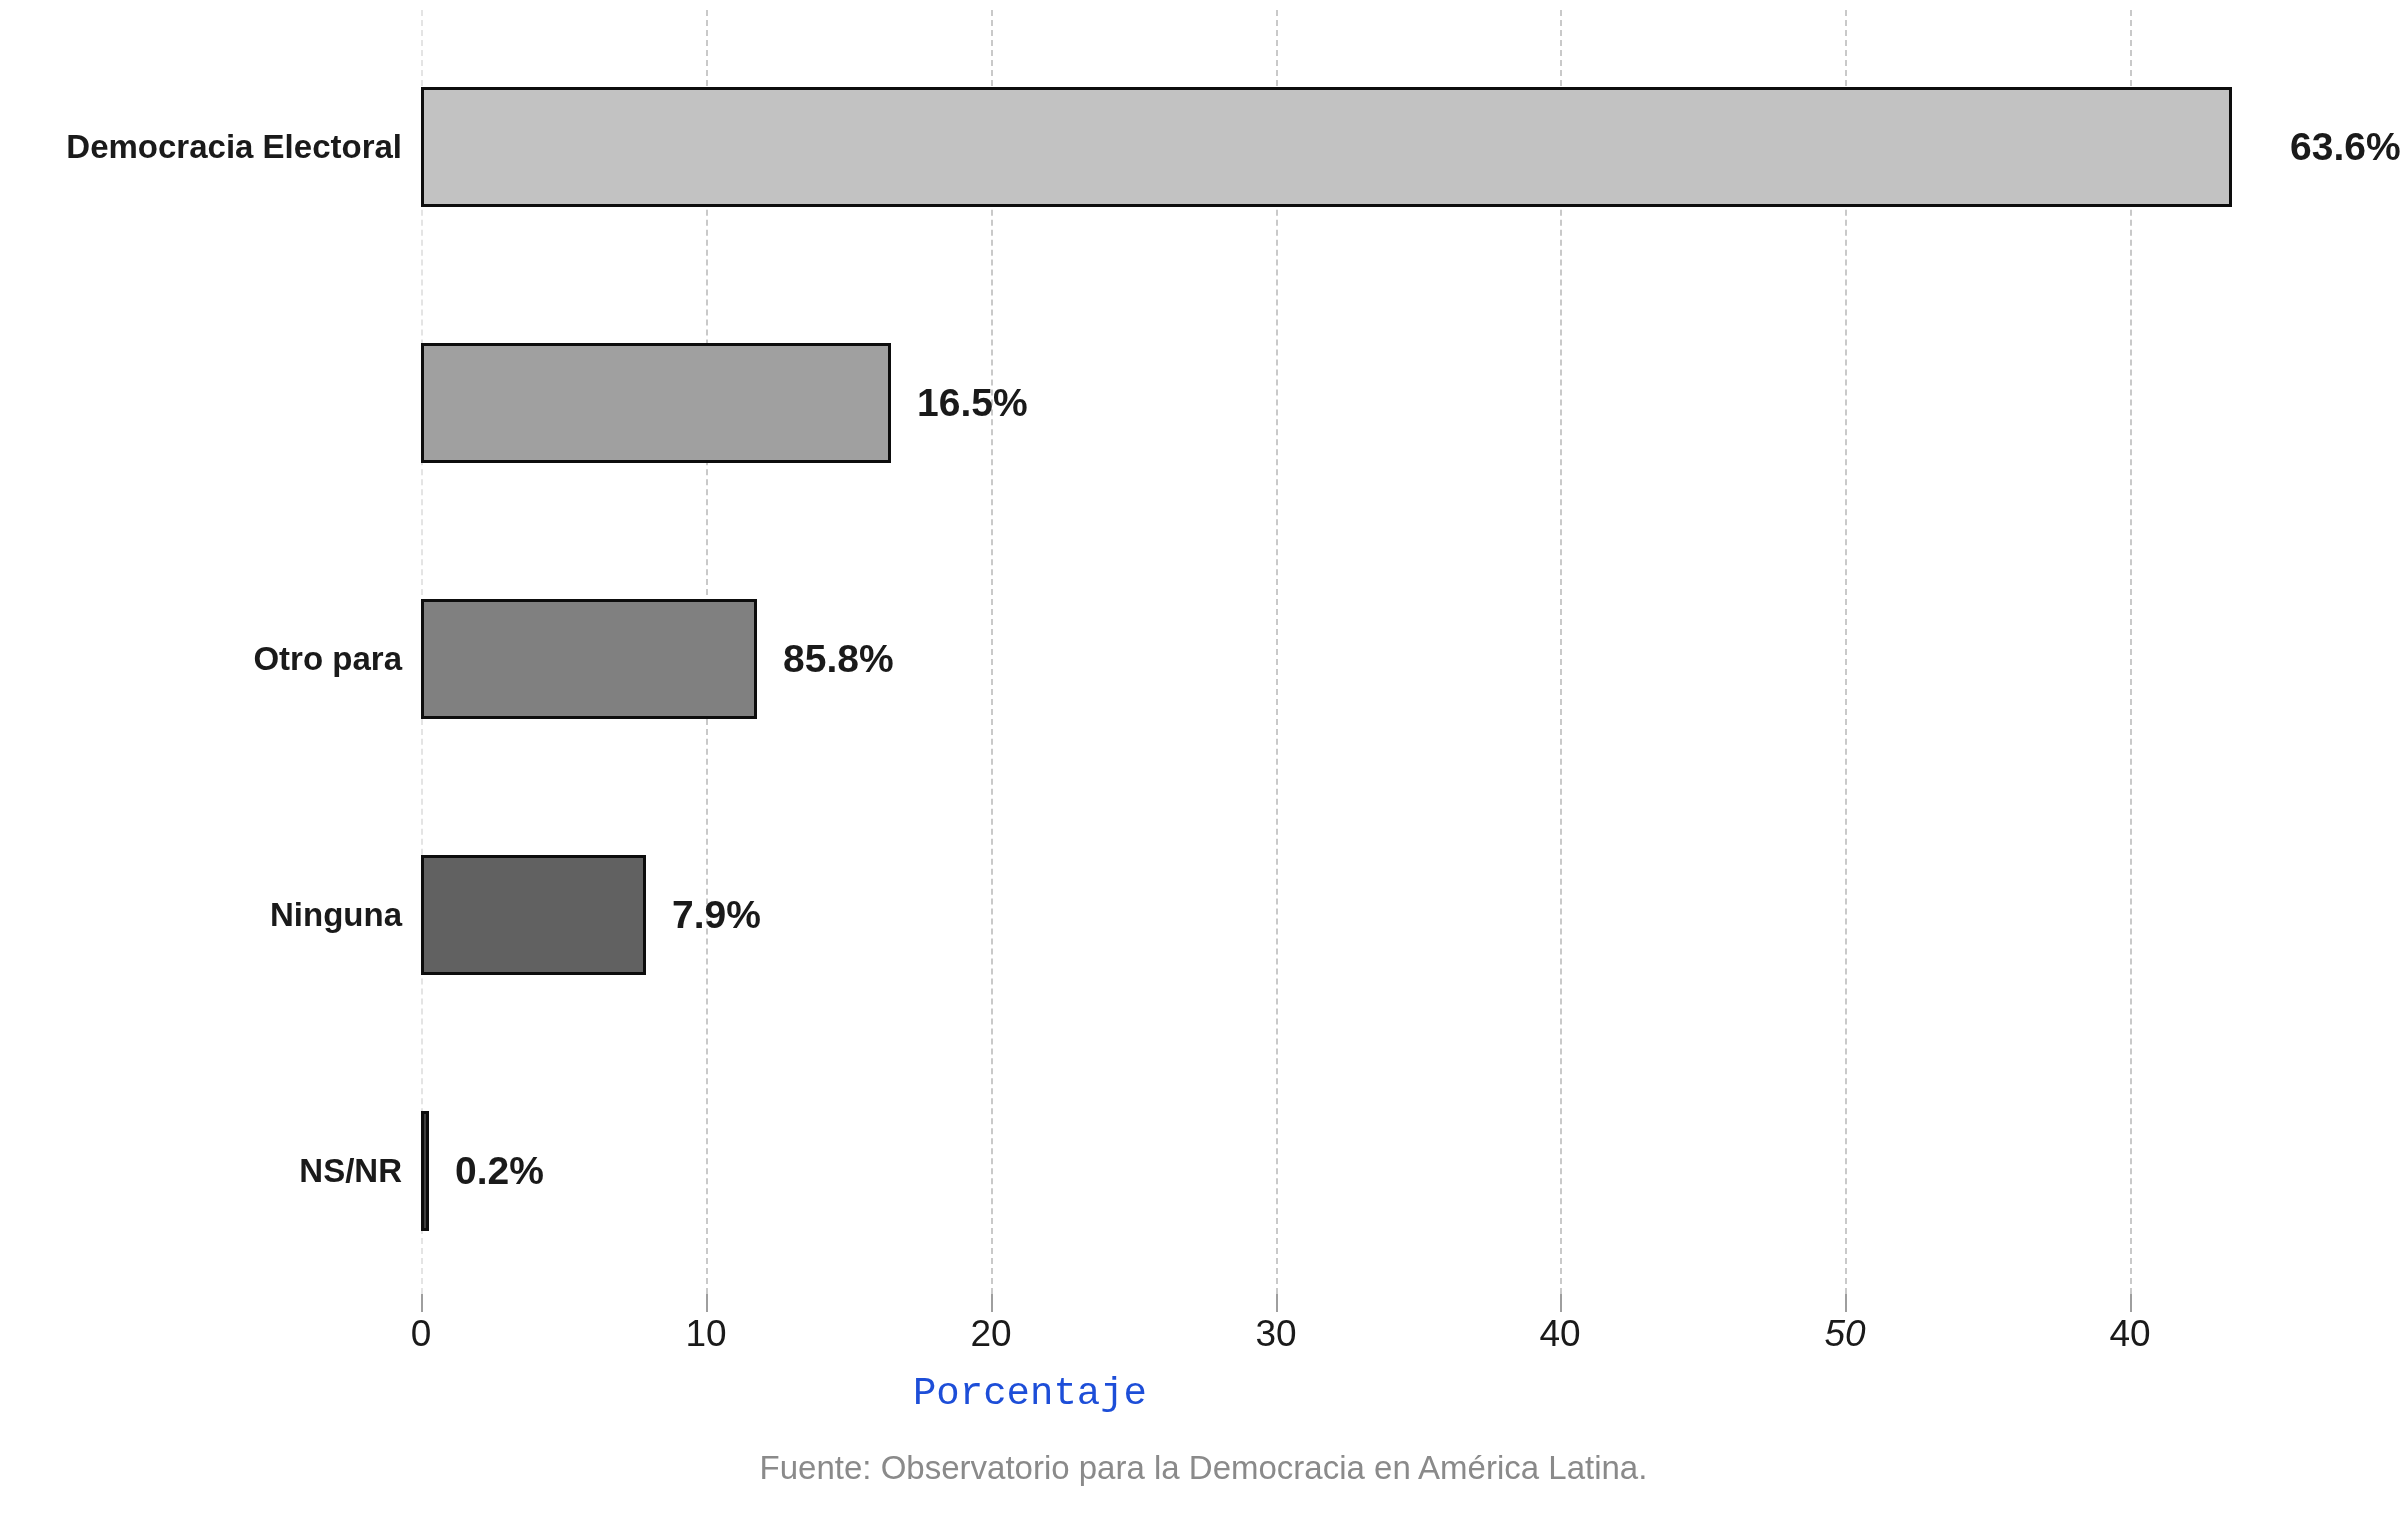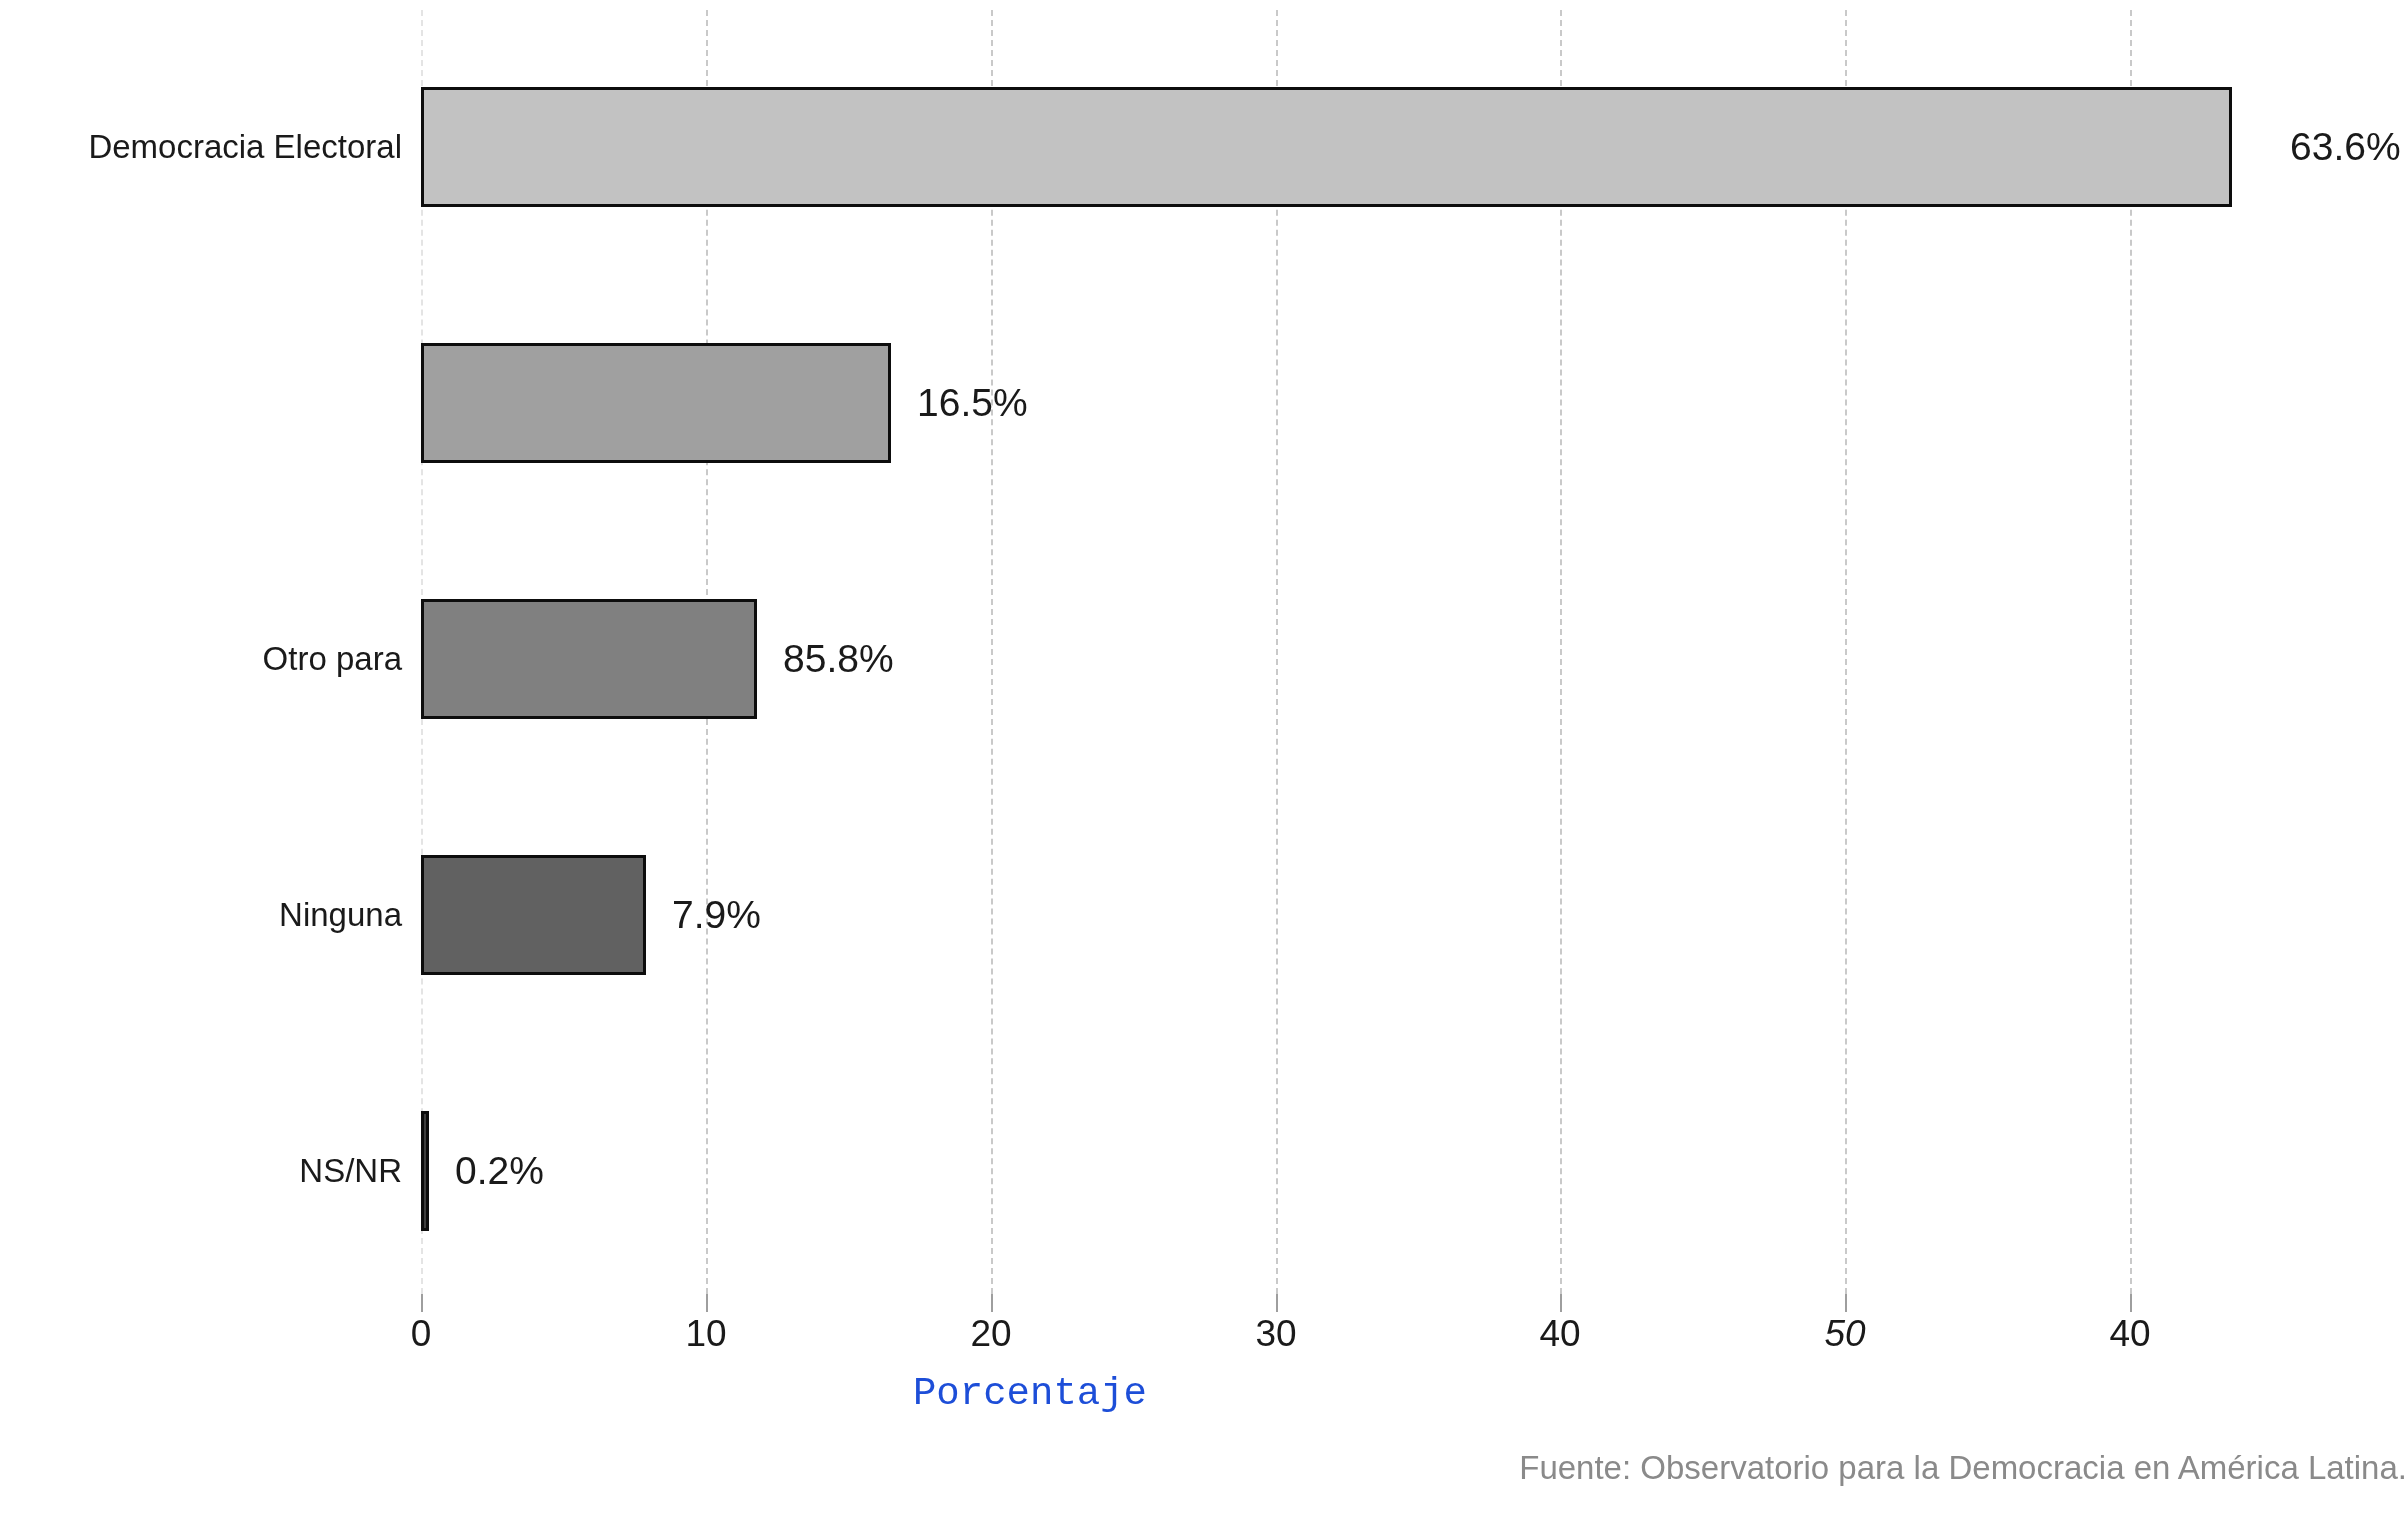--- a/index.html
+++ b/index.html
@@ -22,20 +22,21 @@
   }
 
   
   
   .plot-area {
     position: absolute;
     left: 0;
     top: 0;
     width: 2407px;
     height: 1252px;
+    font-weight: bold;
   }
 
   .gridline {
     position: absolute;
     top: 9.8px;
     height: 1284px;
     width: 0;
     border-left: 2.9px dashed #c9c9c9;
   }
 
@@ -114,21 +115,21 @@
     font-size: 39px;
     color: #1d4ed8;
     font-family: Liberation Mono, monospace;
   }
 
   .source-note {
     position: absolute;
     top: 1449px;
     left: 0;
     width: 2407px;
-    text-align: right;
+    text-align: center;
     font-size: 33px;
     color: #8a8a8a;
   }
 </style>
 </head>
 <body>
 
 <div id="chart-root">
 
   <div class="plot-area">

